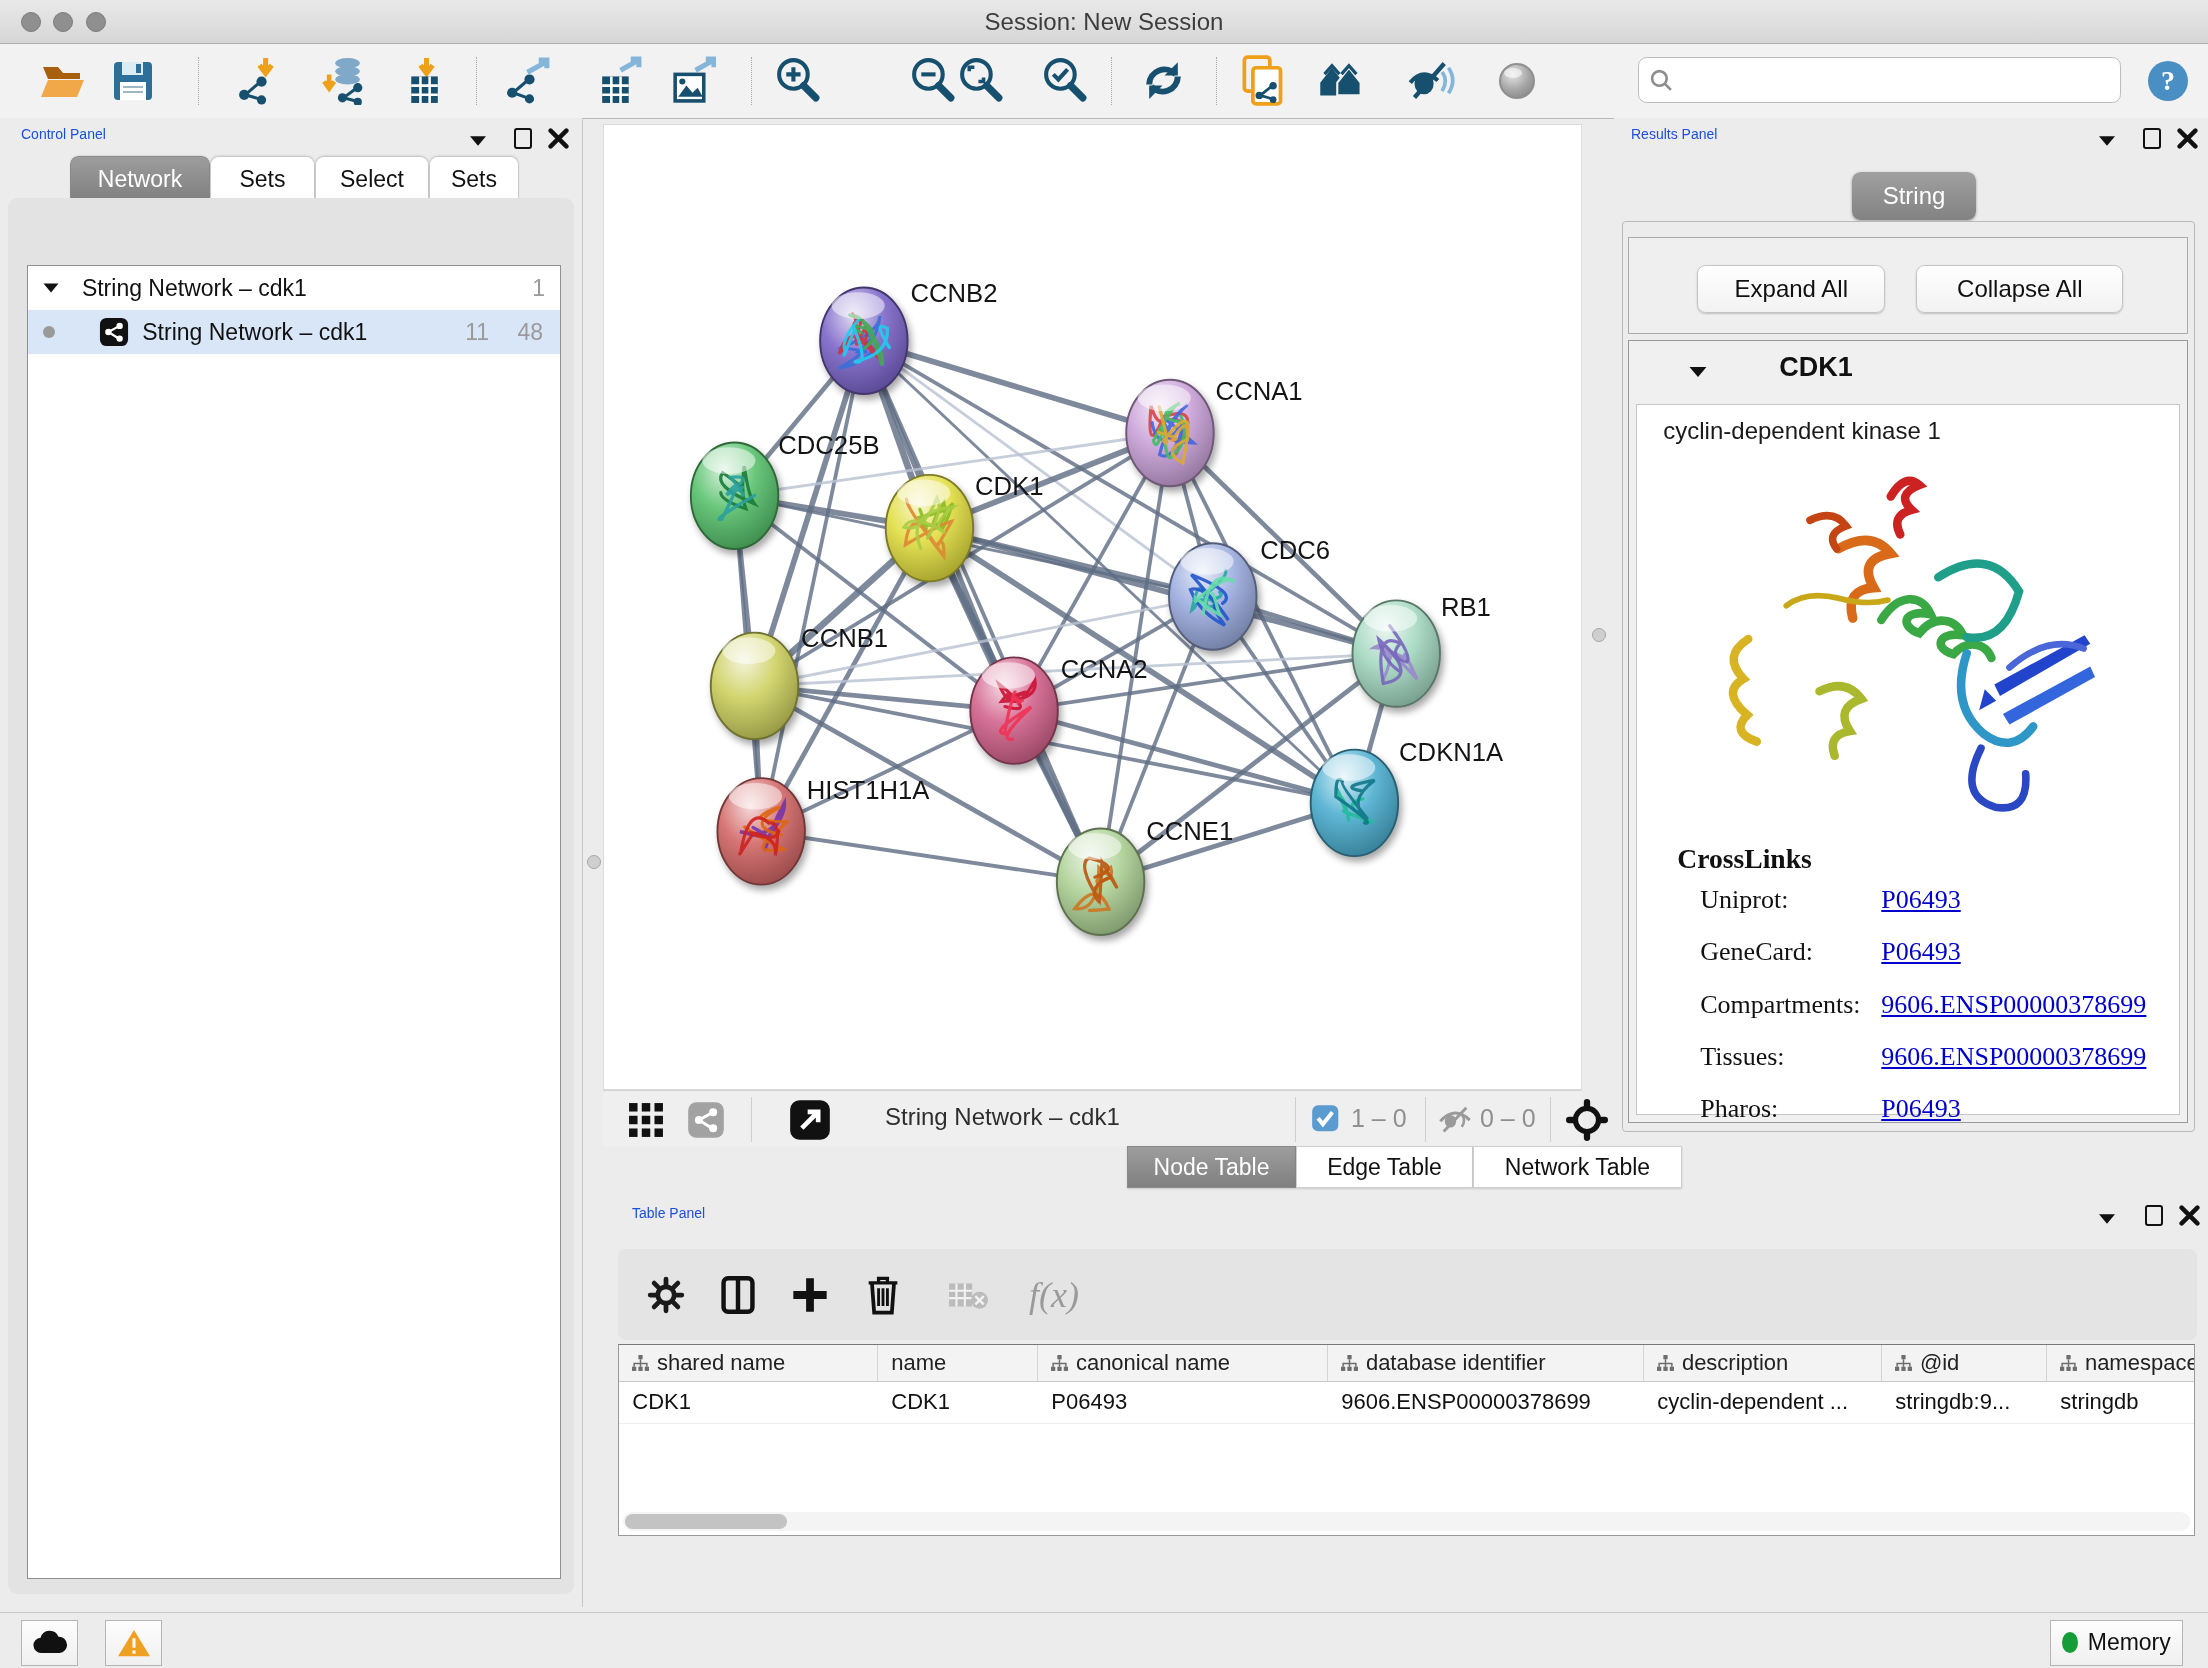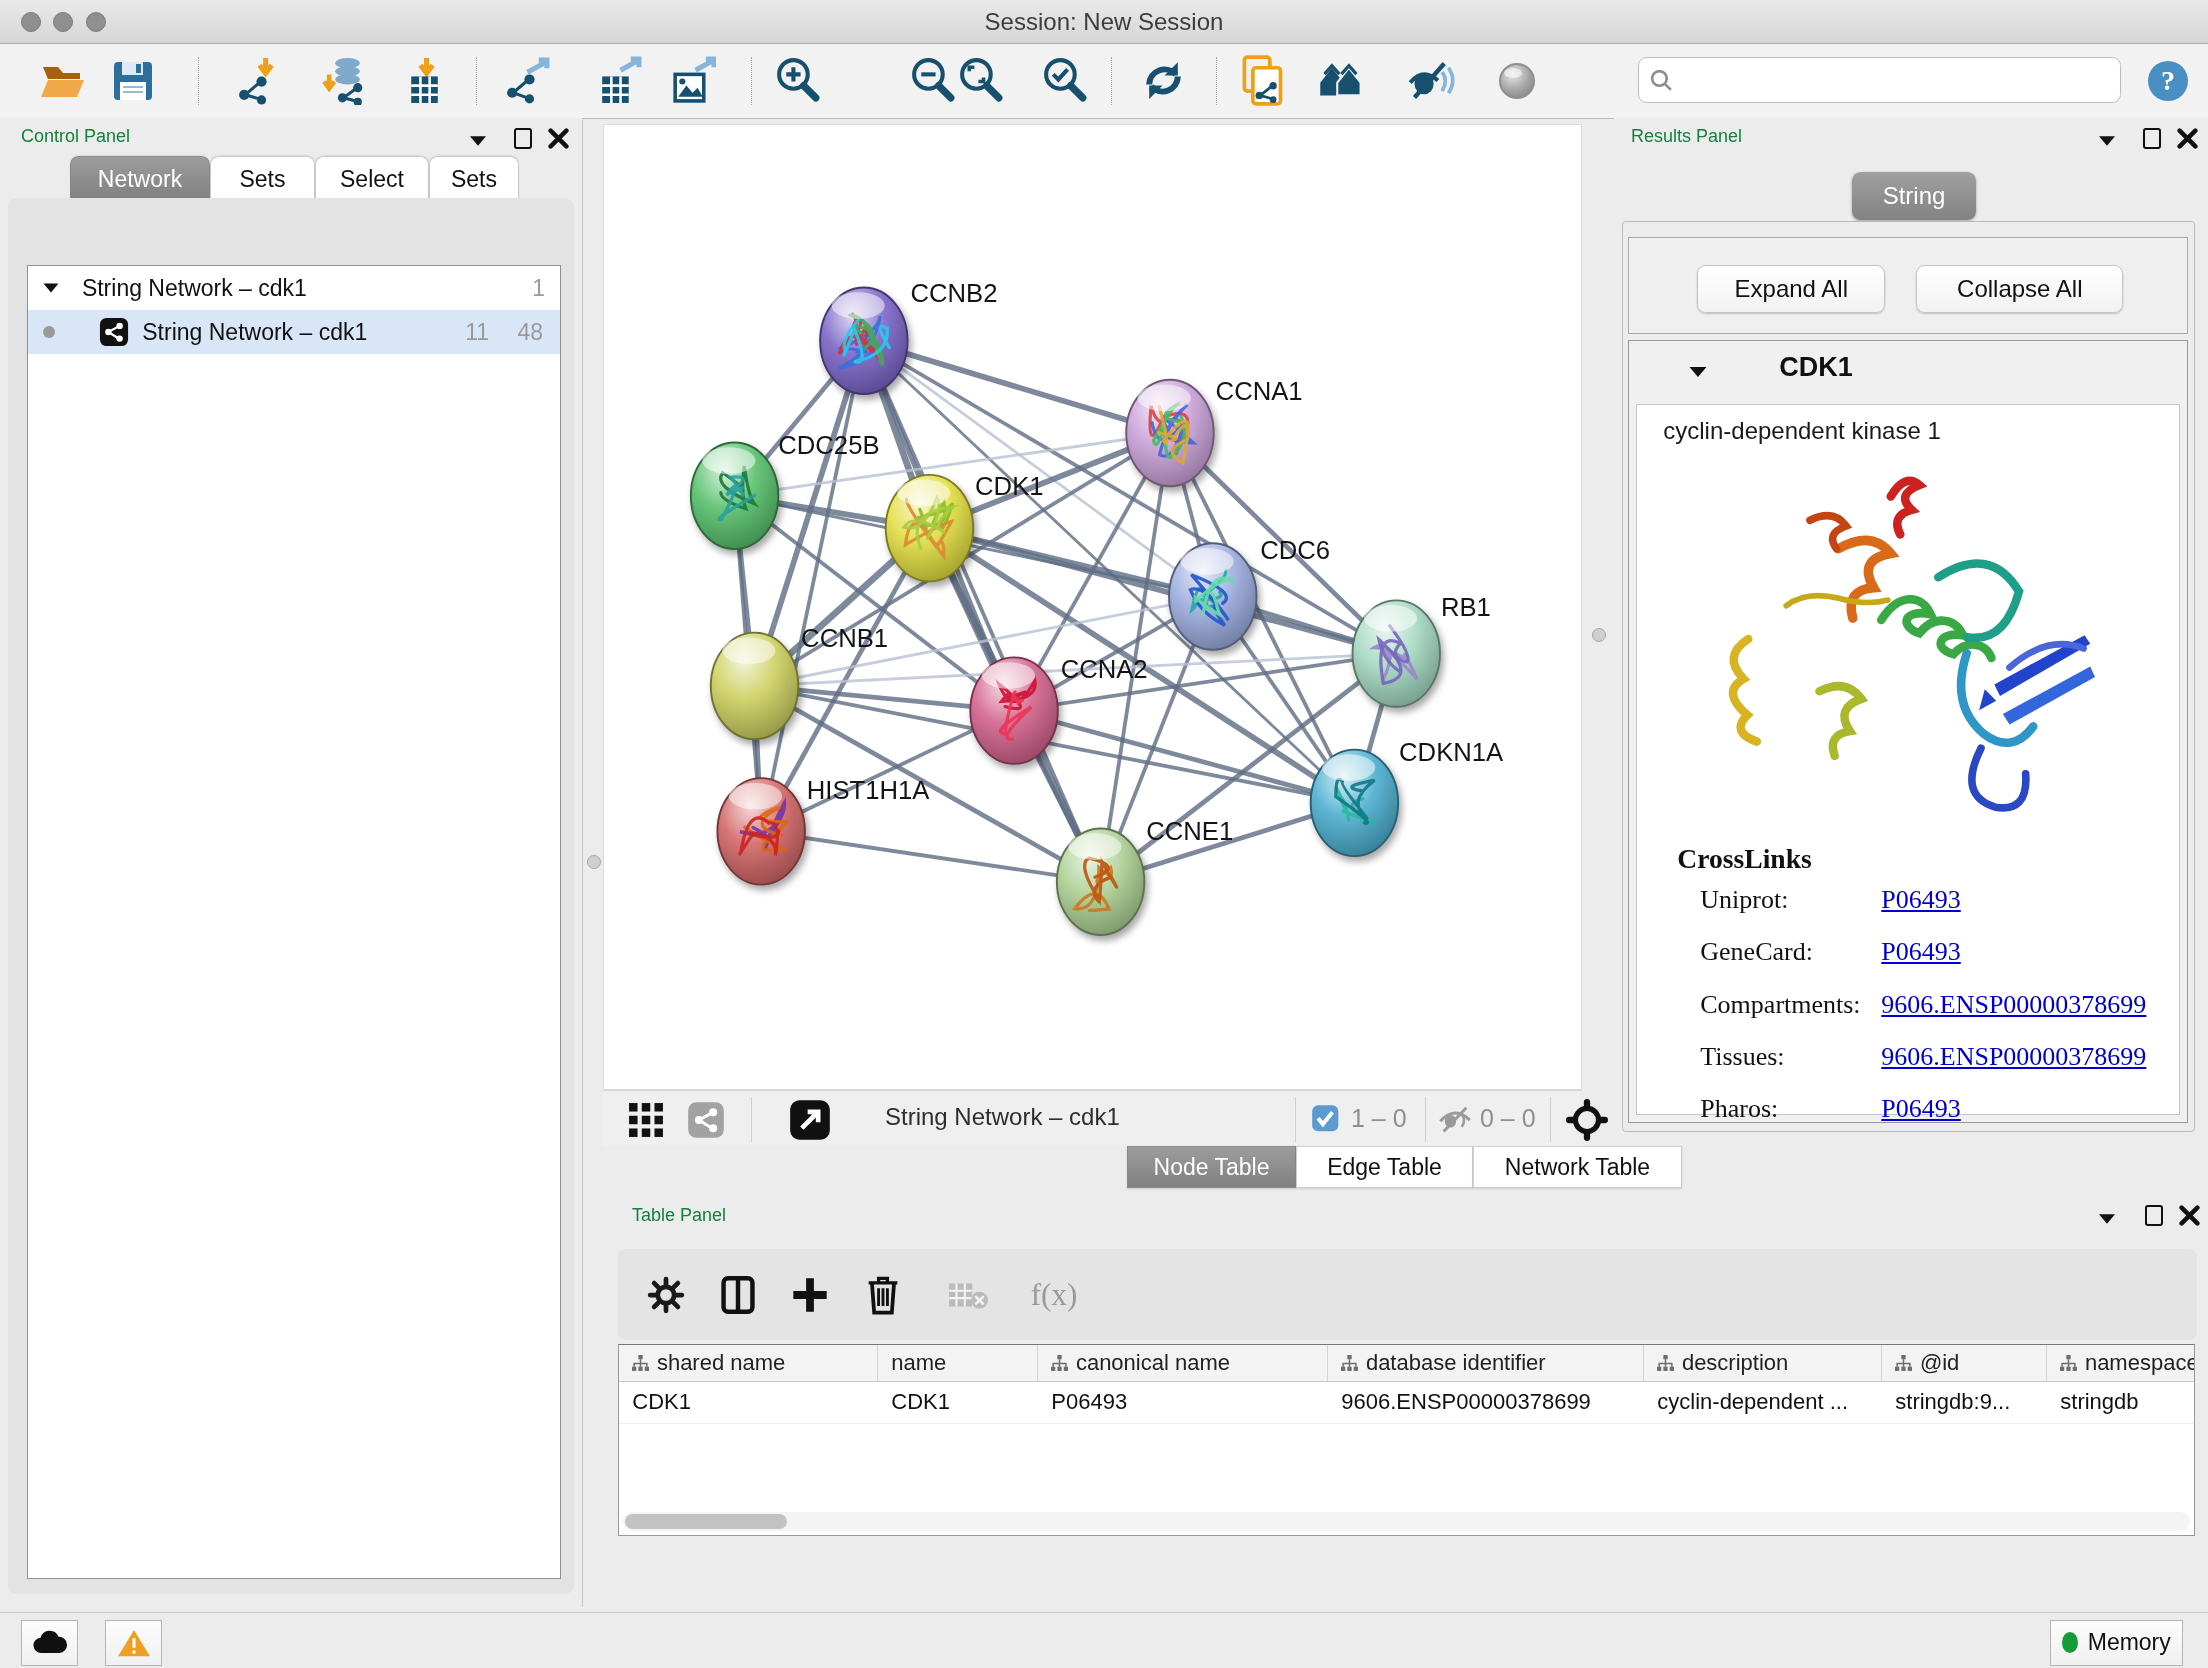--- a/index.html
+++ b/index.html
@@ -12,21 +12,21 @@
     background:#8f8f8f;border:1px solid #7c7c7c;}
   #win-title{position:absolute;top:7.6px;left:0;width:100%;text-align:center;font-size:24px;color:#3d3d3d;}
   
   #toolbar{left:0;top:44px;width:2208px;height:74px;background:#f2f2f2;border-bottom:1px solid #b8b8b8;}
   .tbi{position:absolute;top:11.4px;width:51px;height:51px;display:flex;align-items:center;justify-content:center;}
   .tsep{position:absolute;top:13.3px;width:0;height:48px;border-left:1.9px dotted #a9a9a9;}
   #search-wrap{position:absolute;left:1638px;top:13.3px;width:483px;height:46px;background:#fff;
     border:1px solid #bdbdbd;border-radius:8.6px;display:flex;align-items:center;padding-left:9.5px;box-sizing:border-box;}
   #search-input{border:none;outline:none;flex:1;font-size:23px;height:38px;background:transparent;}
   
-  .panel-title{font-size:18px;color:#15803d;}
+  .panel-title{font-size:14px;color:#1d4ed8;}
   .tri-down{width:0;height:0;border-left:10.5px solid transparent;border-right:10.5px solid transparent;
     border-top:12.4px solid #111;display:inline-block;}
   .float-ico{width:14.3px;height:17px;border:2.4px solid #111;border-radius:2.9px;display:inline-block;}
   
   #control-panel{left:0;top:118px;width:582px;height:1489px;background:#ececec;border-right:1px solid #c6c6c6;}
   .cp-tab{position:absolute;top:0;height:45px;background:#fff;border:1px solid #c9c9c9;border-bottom:none;
     border-radius:8.6px 8.6px 0 0;display:flex;align-items:center;justify-content:center;font-size:23px;color:#111;
     box-sizing:border-box;box-shadow:0 -1px 1.9px rgba(0,0,0,.08);}
   .cp-tab.active{background:linear-gradient(#9d9d9d,#7f7f7f);color:#fff;border-color:#8a8a8a;}
   #cp-inner{position:absolute;left:7.6px;right:7.6px;top:80px;bottom:13.3px;background:#e3e3e3;border-radius:9.5px;}
@@ -667,21 +667,21 @@
     </div>
     <div class="tpi" style="left:325px">
       <svg width="42" height="34" viewBox="0 0 40 30" opacity=".55">
           <rect x="2" y="4" width="22" height="22" fill="#9a9a9a"></rect>
           <path d="M2 11h22M2 18h22M9 4v22M17 4v22" stroke="#fff" stroke-width="2"></path>
           <circle cx="31" cy="20" r="8" fill="#9a9a9a"></circle>
           <path d="M27 16l8 8M35 16l-8 8" stroke="#fff" stroke-width="2.4"></path>
         </svg>
     </div>
     <div class="tpi" style="left:398px;width:76px">
-      <span class="serif" style="font-size:31px;color:#9a9a9a">f(x)</span>
+      <span class="serif" style="font-style:italic;font-size:36px;color:#9a9a9a">f(x)</span>
     </div>
   </div>
 
   <div id="tp-table">
     <div id="tp-header">
         <div class="th" style="width: 259px;">
           <svg width="17" height="17" viewBox="0 0 16 16">
             <g fill="#6d6d6d">
               <rect x="6" y="0" width="4" height="4"></rect>
               <rect x="0" y="11" width="4" height="4"></rect>

